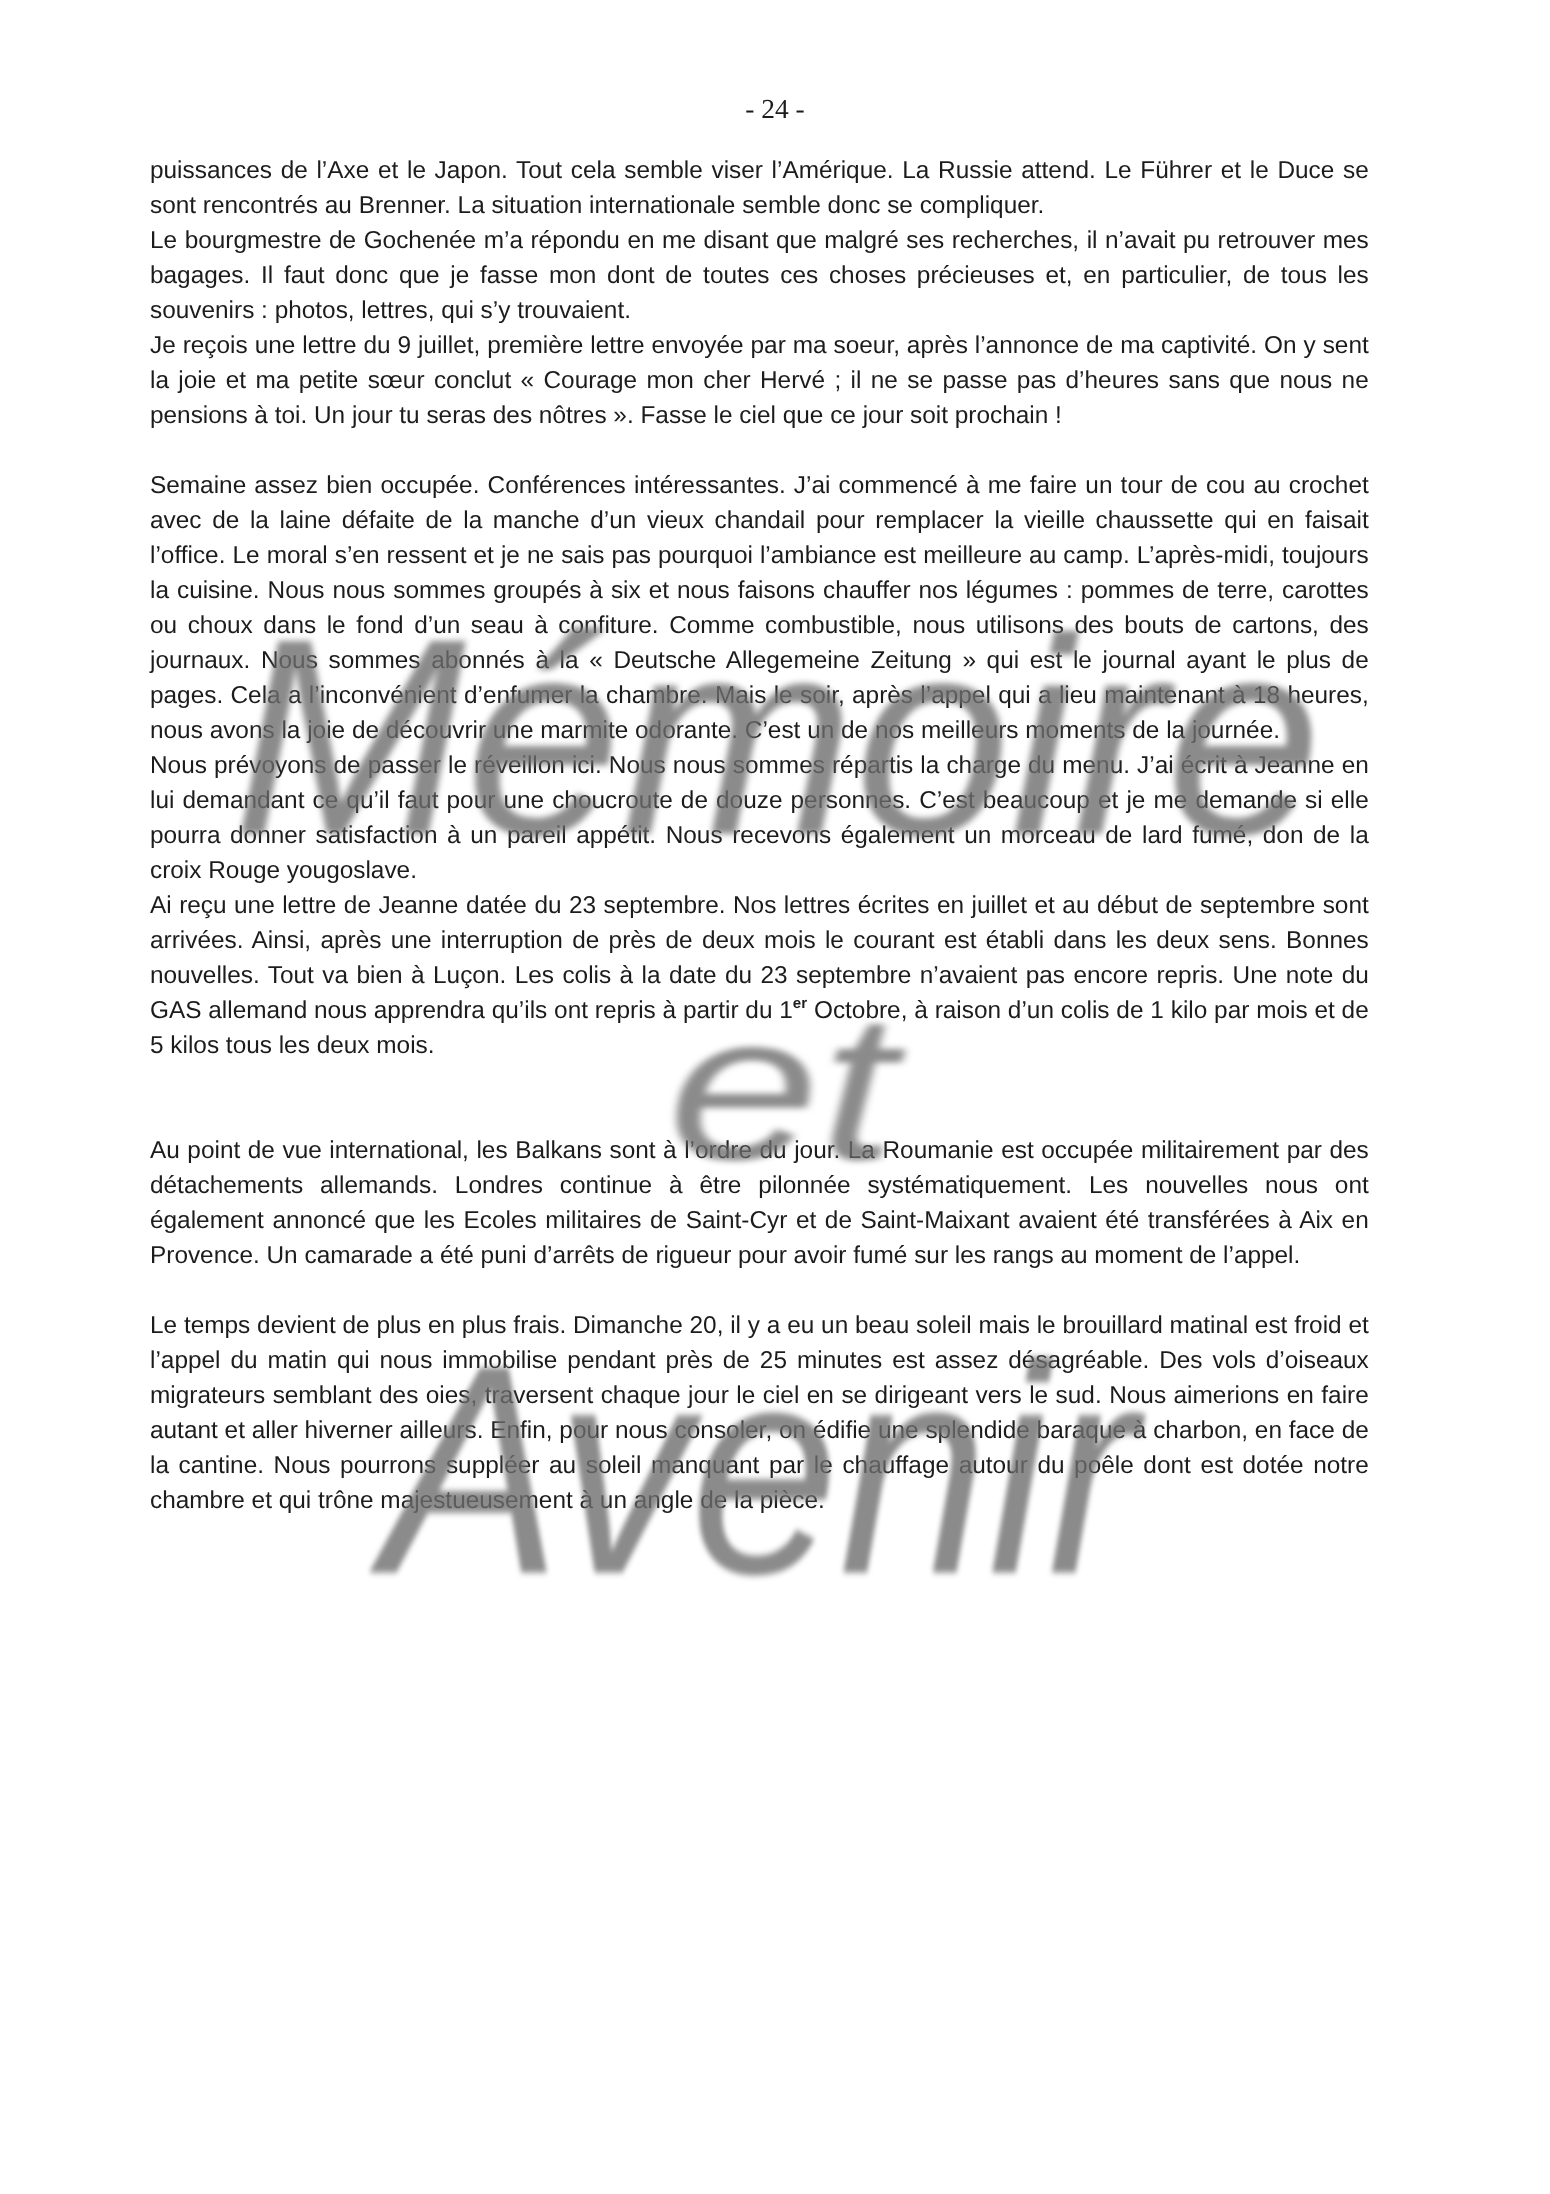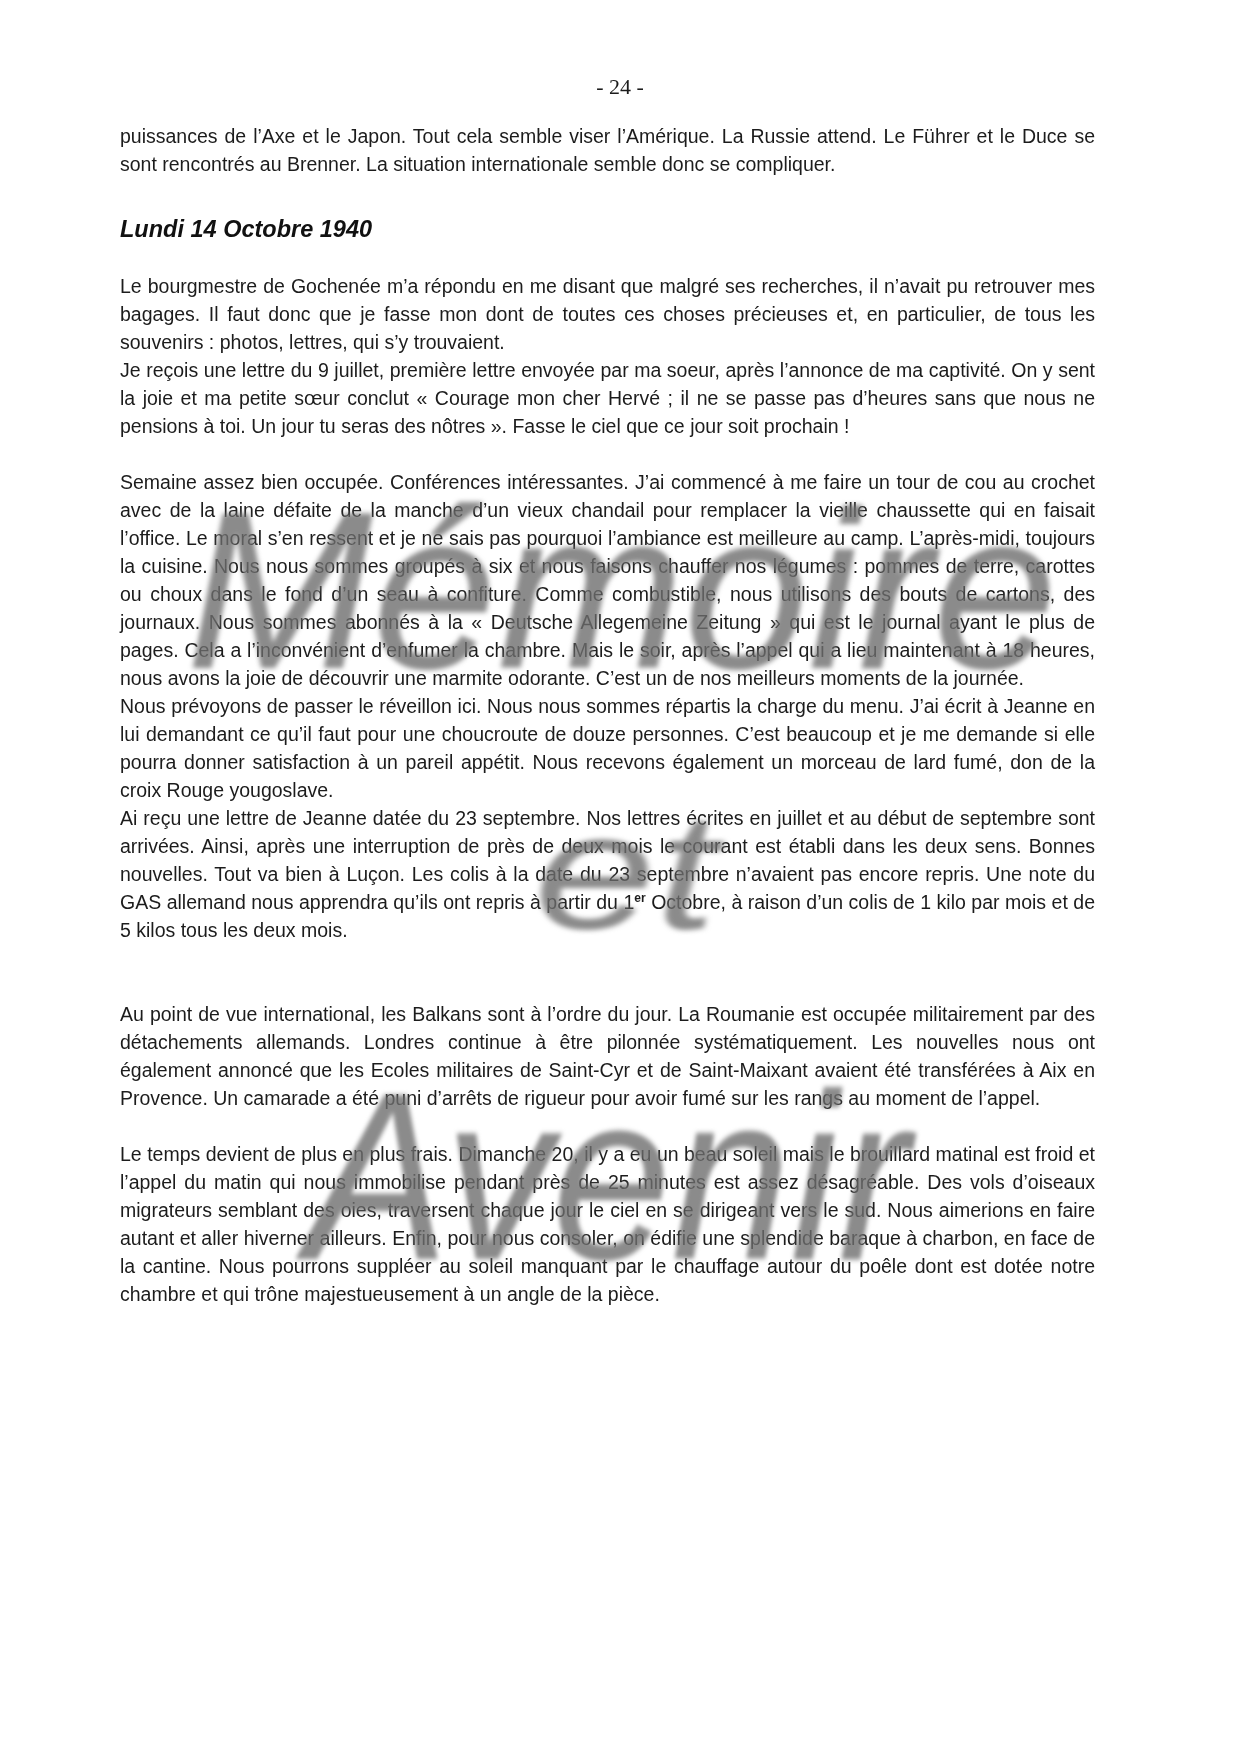--- a/index.html
+++ b/index.html
@@ -73,21 +73,20 @@
   .wm-avenir  { left: 306px; top: 1040px; font-size: 238px; transform: scaleX(0.90); }
 </style>
 </head>
 <body>
 
 <div class="page">
   <div class="page-number">- 24 -</div>
 
   <div class="doc-body">
       <p class="para">puissances de l’Axe et le Japon. Tout cela semble viser l’Amérique. La Russie attend. Le Führer et le Duce se sont rencontrés au Brenner. La situation internationale semble donc se compliquer.</p>
-      <h2 class="heading">Lundi 14 Octobre 1940</h2>
       <p class="para">Le bourgmestre de Gochenée m’a répondu en me disant que malgré ses recherches, il n’avait pu retrouver mes bagages. Il faut donc que je fasse mon dont de toutes ces choses précieuses et, en particulier, de tous les souvenirs : photos, lettres, qui s’y trouvaient.</p>
       <p class="para">Je reçois une lettre du 9 juillet, première lettre envoyée par ma soeur, après l’annonce de ma captivité. On y sent la joie et ma petite sœur conclut « Courage mon cher Hervé ; il ne se passe pas d’heures sans que nous ne pensions à toi. Un jour tu seras des nôtres ». Fasse le ciel que ce jour soit prochain !</p>
       <div class="spacer"></div>
       <p class="para">Semaine assez bien occupée. Conférences intéressantes. J’ai commencé à me faire un tour de cou au crochet avec de la laine défaite de la manche d’un vieux chandail pour remplacer la vieille chaussette qui en faisait l’office. Le moral s’en ressent et je ne sais pas pourquoi l’ambiance est meilleure au camp. L’après-midi, toujours la cuisine. Nous nous sommes groupés à six et nous faisons chauffer nos légumes : pommes de terre, carottes ou choux dans le fond d’un seau à confiture. Comme combustible, nous utilisons des bouts de cartons, des journaux. Nous sommes abonnés à la « Deutsche Allegemeine Zeitung » qui est le journal ayant le plus de pages. Cela a l’inconvénient d’enfumer la chambre. Mais le soir, après l’appel qui a lieu maintenant à 18 heures, nous avons la joie de découvrir une marmite odorante. C’est un de nos meilleurs moments de la journée.</p>
       <p class="para">Nous prévoyons de passer le réveillon ici. Nous nous sommes répartis la charge du menu. J’ai écrit à Jeanne en lui demandant ce qu’il faut pour une choucroute de douze personnes. C’est beaucoup et je me demande si elle pourra donner satisfaction à un pareil appétit. Nous recevons également un morceau de lard fumé, don de la croix Rouge yougoslave.</p>
       <p class="para">Ai reçu une lettre de Jeanne datée du 23 septembre. Nos lettres écrites en juillet et au début de septembre sont arrivées. Ainsi, après une interruption de près de deux mois le courant est établi dans les deux sens. Bonnes nouvelles. Tout va bien à Luçon. Les colis à la date du 23 septembre n’avaient pas encore repris. Une note du GAS allemand nous apprendra qu’ils ont repris à partir du 1<sup>er</sup> Octobre, à raison d’un colis de 1 kilo par mois et de 5 kilos tous les deux mois.</p>
       <div class="spacer"></div>
       <div class="spacer"></div>
       <p class="para">Au point de vue international, les Balkans sont à l’ordre du jour. La Roumanie est occupée militairement par des détachements allemands. Londres continue à être pilonnée systématiquement. Les nouvelles nous ont également annoncé que les Ecoles militaires de Saint-Cyr et de Saint-Maixant avaient été transférées à Aix en Provence. Un camarade a été puni d’arrêts de rigueur pour avoir fumé sur les rangs au moment de l’appel.</p>
       <div class="spacer"></div>

